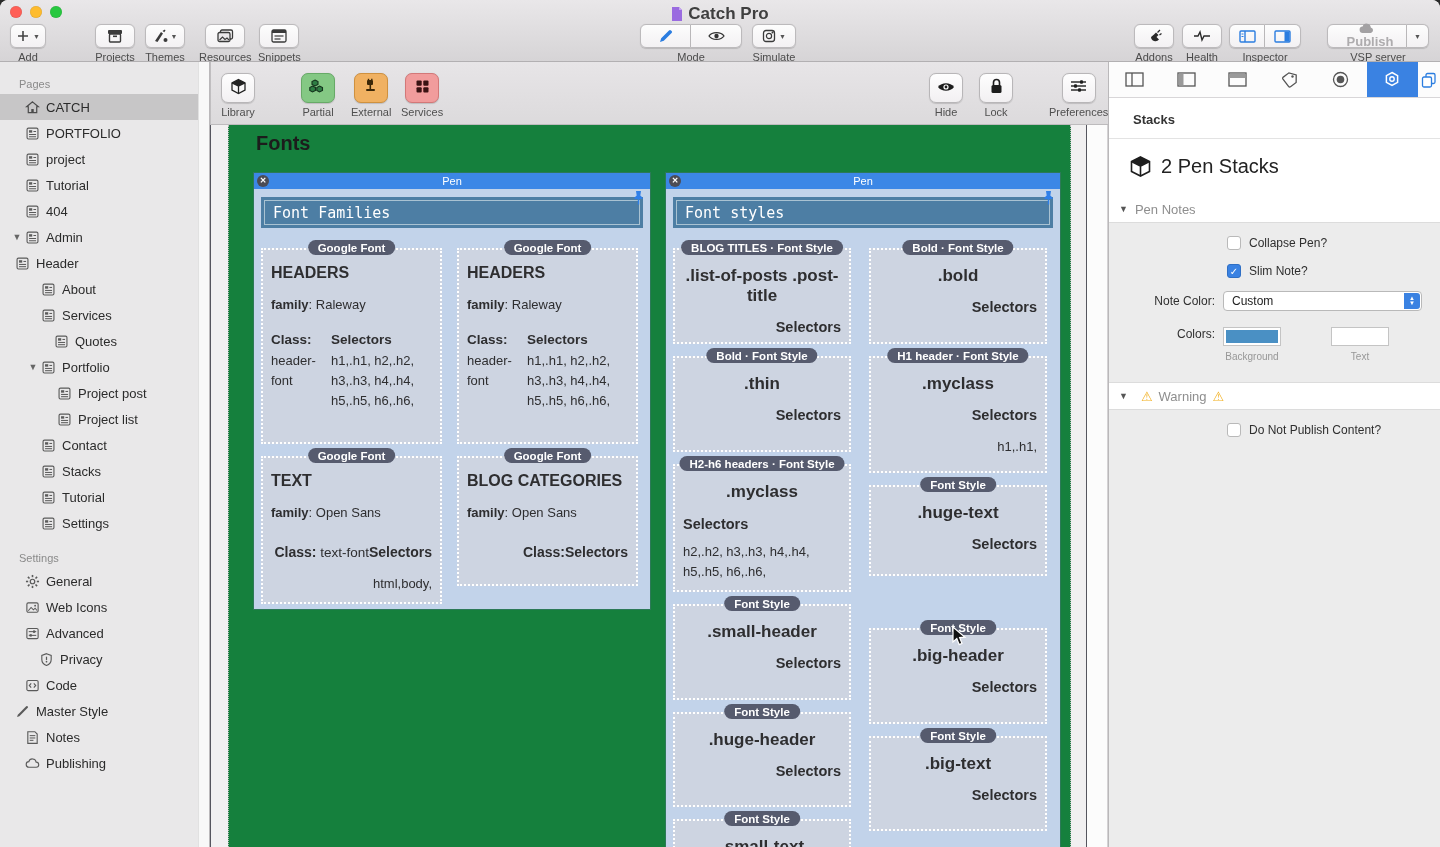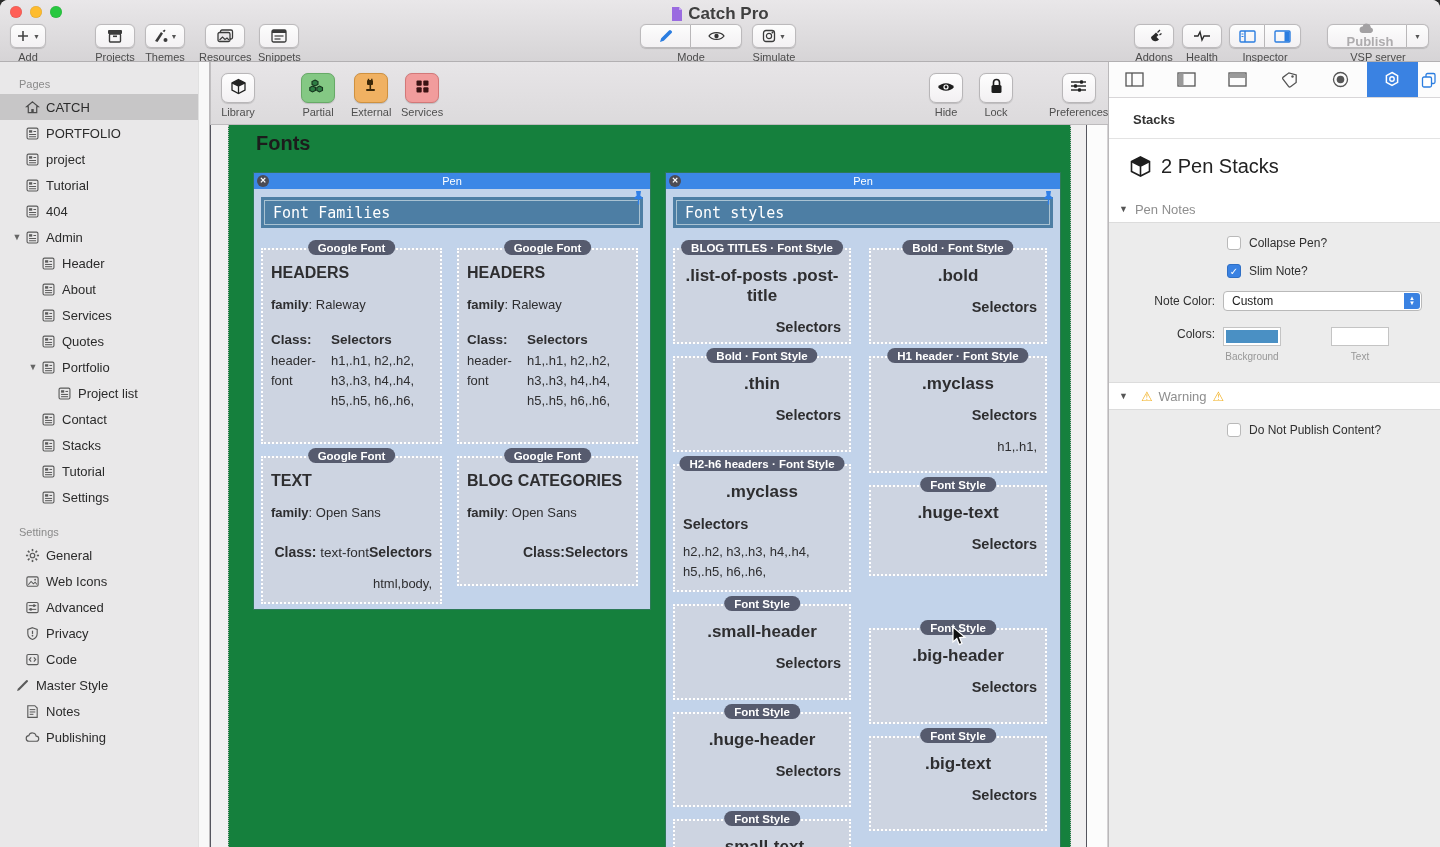--- a/index.html
+++ b/index.html
@@ -446,60 +446,60 @@
             <svg width="15" height="15" viewBox="0 0 16 16">
               <rect x="2.2" y="2.2" width="11.6" height="11.6" rx="1.5" fill="none" stroke="#5a5a5a" stroke-width="1.2"></rect>
               <rect x="4.3" y="4.5" width="3.4" height="2.6" fill="#5a5a5a"></rect>
               <line x1="9" y1="5.8" x2="11.8" y2="5.8" stroke="#5a5a5a" stroke-width="1.1"></line>
               <line x1="4.3" y1="9" x2="11.8" y2="9" stroke="#5a5a5a" stroke-width="1.1"></line>
               <line x1="4.3" y1="11.4" x2="11.8" y2="11.4" stroke="#5a5a5a" stroke-width="1.1"></line>
             </svg>
           </span>
           <span>Admin</span>
         </div>
+        <div class="sb-row" style="">
+          <span class="sb-tri"></span>
+          <span class="sb-ico">
+            <svg width="15" height="15" viewBox="0 0 16 16">
+              <rect x="2.2" y="2.2" width="11.6" height="11.6" rx="1.5" fill="none" stroke="#5a5a5a" stroke-width="1.2"></rect>
+              <rect x="4.3" y="4.5" width="3.4" height="2.6" fill="#5a5a5a"></rect>
+              <line x1="9" y1="5.8" x2="11.8" y2="5.8" stroke="#5a5a5a" stroke-width="1.1"></line>
+              <line x1="4.3" y1="9" x2="11.8" y2="9" stroke="#5a5a5a" stroke-width="1.1"></line>
+              <line x1="4.3" y1="11.4" x2="11.8" y2="11.4" stroke="#5a5a5a" stroke-width="1.1"></line>
+            </svg>
+          </span>
+          <span>Header</span>
+        </div>
         <div class="sb-row" style="padding-left: 26px;">
           <span class="sb-tri"></span>
           <span class="sb-ico">
             <svg width="15" height="15" viewBox="0 0 16 16">
               <rect x="2.2" y="2.2" width="11.6" height="11.6" rx="1.5" fill="none" stroke="#5a5a5a" stroke-width="1.2"></rect>
               <rect x="4.3" y="4.5" width="3.4" height="2.6" fill="#5a5a5a"></rect>
               <line x1="9" y1="5.8" x2="11.8" y2="5.8" stroke="#5a5a5a" stroke-width="1.1"></line>
               <line x1="4.3" y1="9" x2="11.8" y2="9" stroke="#5a5a5a" stroke-width="1.1"></line>
               <line x1="4.3" y1="11.4" x2="11.8" y2="11.4" stroke="#5a5a5a" stroke-width="1.1"></line>
             </svg>
           </span>
-          <span>Header</span>
+          <span>About</span>
         </div>
         <div class="sb-row" style="padding-left: 26px;">
           <span class="sb-tri"></span>
           <span class="sb-ico">
             <svg width="15" height="15" viewBox="0 0 16 16">
               <rect x="2.2" y="2.2" width="11.6" height="11.6" rx="1.5" fill="none" stroke="#5a5a5a" stroke-width="1.2"></rect>
               <rect x="4.3" y="4.5" width="3.4" height="2.6" fill="#5a5a5a"></rect>
               <line x1="9" y1="5.8" x2="11.8" y2="5.8" stroke="#5a5a5a" stroke-width="1.1"></line>
               <line x1="4.3" y1="9" x2="11.8" y2="9" stroke="#5a5a5a" stroke-width="1.1"></line>
               <line x1="4.3" y1="11.4" x2="11.8" y2="11.4" stroke="#5a5a5a" stroke-width="1.1"></line>
             </svg>
           </span>
-          <span>About</span>
-        </div>
-        <div class="sb-row" style="padding-left: 26px;">
-          <span class="sb-tri"></span>
-          <span class="sb-ico">
-            <svg width="15" height="15" viewBox="0 0 16 16">
-              <rect x="2.2" y="2.2" width="11.6" height="11.6" rx="1.5" fill="none" stroke="#5a5a5a" stroke-width="1.2"></rect>
-              <rect x="4.3" y="4.5" width="3.4" height="2.6" fill="#5a5a5a"></rect>
-              <line x1="9" y1="5.8" x2="11.8" y2="5.8" stroke="#5a5a5a" stroke-width="1.1"></line>
-              <line x1="4.3" y1="9" x2="11.8" y2="9" stroke="#5a5a5a" stroke-width="1.1"></line>
-              <line x1="4.3" y1="11.4" x2="11.8" y2="11.4" stroke="#5a5a5a" stroke-width="1.1"></line>
-            </svg>
-          </span>
           <span>Services</span>
         </div>
-        <div class="sb-row" style="padding-left: 26px; text-align: right;">
+        <div class="sb-row" style="padding-left: 39px; text-align: right;">
           <span class="sb-tri"></span>
           <span class="sb-ico">
             <svg width="15" height="15" viewBox="0 0 16 16">
               <rect x="2.2" y="2.2" width="11.6" height="11.6" rx="1.5" fill="none" stroke="#5a5a5a" stroke-width="1.2"></rect>
               <rect x="4.3" y="4.5" width="3.4" height="2.6" fill="#5a5a5a"></rect>
               <line x1="9" y1="5.8" x2="11.8" y2="5.8" stroke="#5a5a5a" stroke-width="1.1"></line>
               <line x1="4.3" y1="9" x2="11.8" y2="9" stroke="#5a5a5a" stroke-width="1.1"></line>
               <line x1="4.3" y1="11.4" x2="11.8" y2="11.4" stroke="#5a5a5a" stroke-width="1.1"></line>
             </svg>
           </span>
@@ -510,20 +510,33 @@
           <span class="sb-ico">
             <svg width="15" height="15" viewBox="0 0 16 16">
               <rect x="2.2" y="2.2" width="11.6" height="11.6" rx="1.5" fill="none" stroke="#5a5a5a" stroke-width="1.2"></rect>
               <rect x="4.3" y="4.5" width="3.4" height="2.6" fill="#5a5a5a"></rect>
               <line x1="9" y1="5.8" x2="11.8" y2="5.8" stroke="#5a5a5a" stroke-width="1.1"></line>
               <line x1="4.3" y1="9" x2="11.8" y2="9" stroke="#5a5a5a" stroke-width="1.1"></line>
               <line x1="4.3" y1="11.4" x2="11.8" y2="11.4" stroke="#5a5a5a" stroke-width="1.1"></line>
             </svg>
           </span>
           <span>Portfolio</span>
+        </div>
+        <div class="sb-row" style="padding-left: 42px;">
+          <span class="sb-tri"></span>
+          <span class="sb-ico">
+            <svg width="15" height="15" viewBox="0 0 16 16">
+              <rect x="2.2" y="2.2" width="11.6" height="11.6" rx="1.5" fill="none" stroke="#5a5a5a" stroke-width="1.2"></rect>
+              <rect x="4.3" y="4.5" width="3.4" height="2.6" fill="#5a5a5a"></rect>
+              <line x1="9" y1="5.8" x2="11.8" y2="5.8" stroke="#5a5a5a" stroke-width="1.1"></line>
+              <line x1="4.3" y1="9" x2="11.8" y2="9" stroke="#5a5a5a" stroke-width="1.1"></line>
+              <line x1="4.3" y1="11.4" x2="11.8" y2="11.4" stroke="#5a5a5a" stroke-width="1.1"></line>
+            </svg>
+          </span>
+          <span>Project post</span>
         </div>
         <div class="sb-row" style="padding-left: 42px;">
           <span class="sb-tri"></span>
           <span class="sb-ico">
             <svg width="15" height="15" viewBox="0 0 16 16">
               <rect x="2.2" y="2.2" width="11.6" height="11.6" rx="1.5" fill="none" stroke="#5a5a5a" stroke-width="1.2"></rect>
               <rect x="4.3" y="4.5" width="3.4" height="2.6" fill="#5a5a5a"></rect>
               <line x1="9" y1="5.8" x2="11.8" y2="5.8" stroke="#5a5a5a" stroke-width="1.1"></line>
               <line x1="4.3" y1="9" x2="11.8" y2="9" stroke="#5a5a5a" stroke-width="1.1"></line>
               <line x1="4.3" y1="11.4" x2="11.8" y2="11.4" stroke="#5a5a5a" stroke-width="1.1"></line>
@@ -622,21 +635,21 @@
             <svg width="15" height="15" viewBox="0 0 16 16">
               <rect x="2" y="2.6" width="12" height="10.8" rx="1.5" fill="none" stroke="#5a5a5a" stroke-width="1.2"></rect>
               <line x1="4" y1="6" x2="12" y2="6" stroke="#5a5a5a" stroke-width="1.1"></line>
               <line x1="4" y1="10" x2="12" y2="10" stroke="#5a5a5a" stroke-width="1.1"></line>
               <rect x="8.6" y="4.7" width="2.2" height="2.6" fill="#5a5a5a"></rect>
               <rect x="5" y="8.7" width="2.2" height="2.6" fill="#5a5a5a"></rect>
             </svg>
           </span>
           <span>Advanced</span>
         </div>
-        <div class="sb-row" style="padding-left: 10px;">
+        <div class="sb-row" style="padding-left: 24px;">
           <span class="sb-tri"></span>
           <span class="sb-ico">
             <svg width="15" height="15" viewBox="0 0 16 16">
               <path d="M8 1.8 L13 3.6 V8 c0 3.4-2.4 5.4-5 6.4 C5.4 13.4 3 11.4 3 8 V3.6 z" fill="none" stroke="#5a5a5a" stroke-width="1.2"></path>
               <line x1="8" y1="5" x2="8" y2="8.5" stroke="#5a5a5a" stroke-width="1.3"></line>
               <circle cx="8" cy="10.3" r=".9" fill="#5a5a5a"></circle>
             </svg>
           </span>
           <span>Privacy</span>
         </div>

